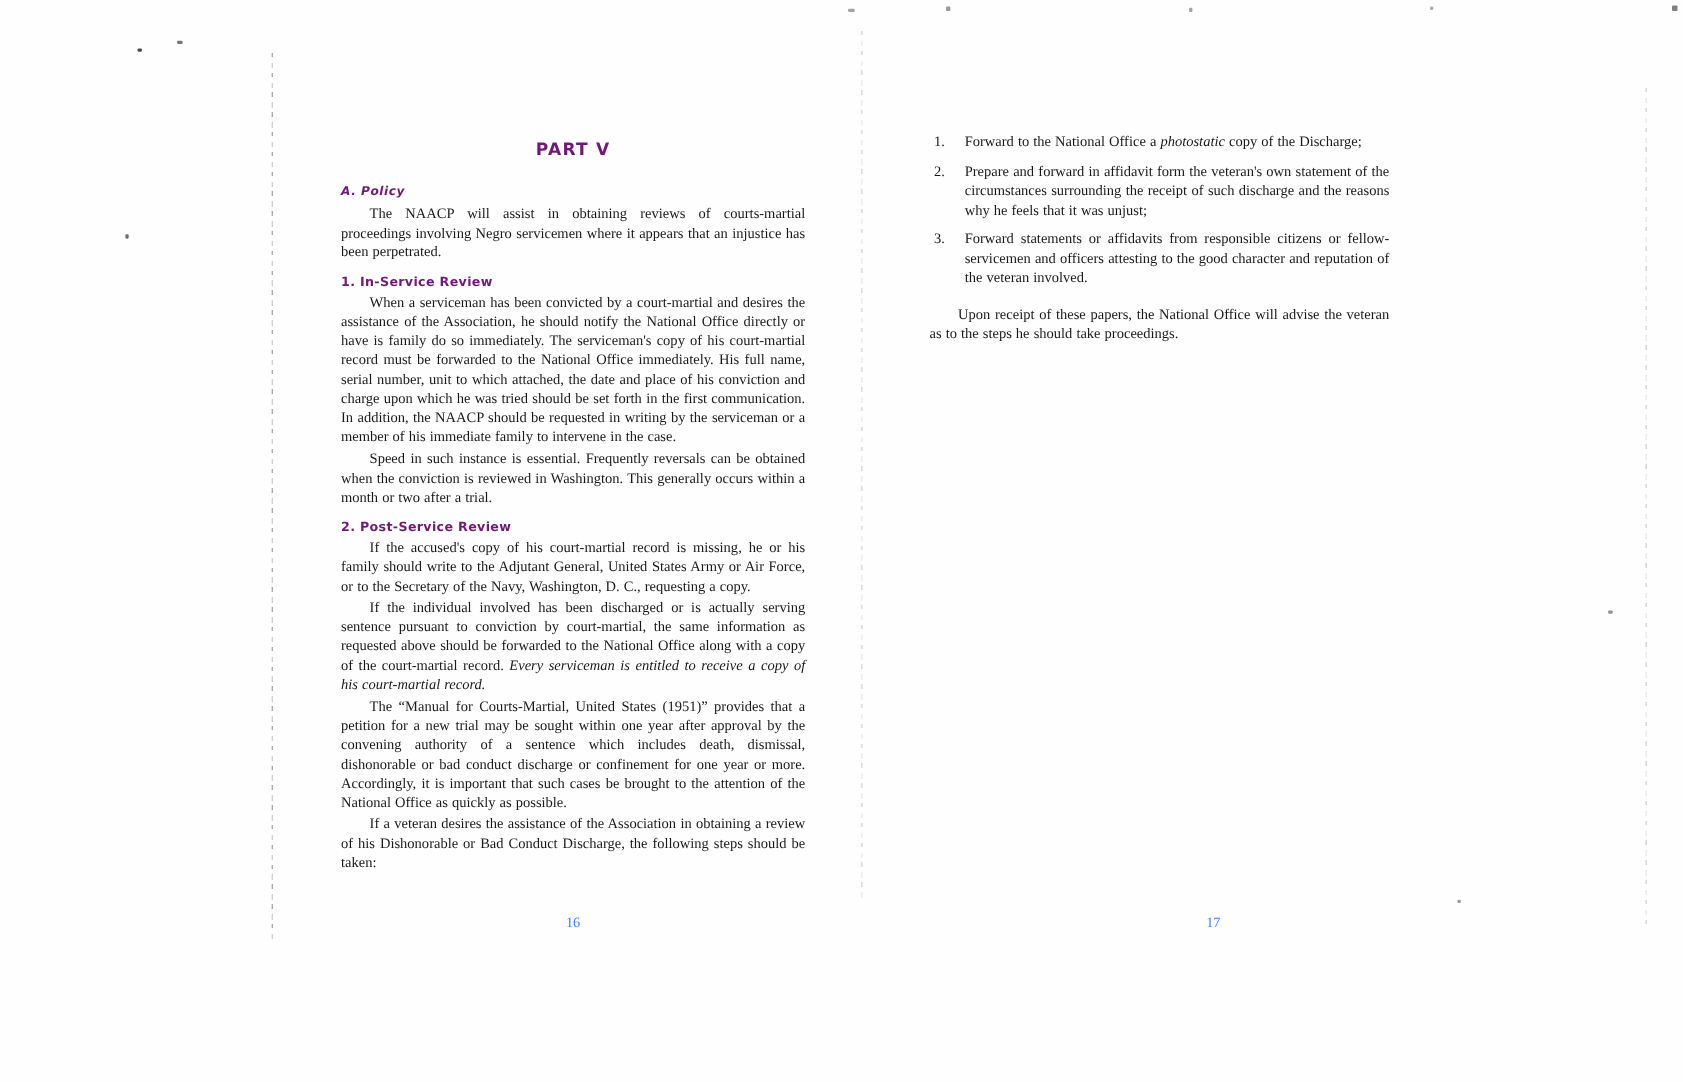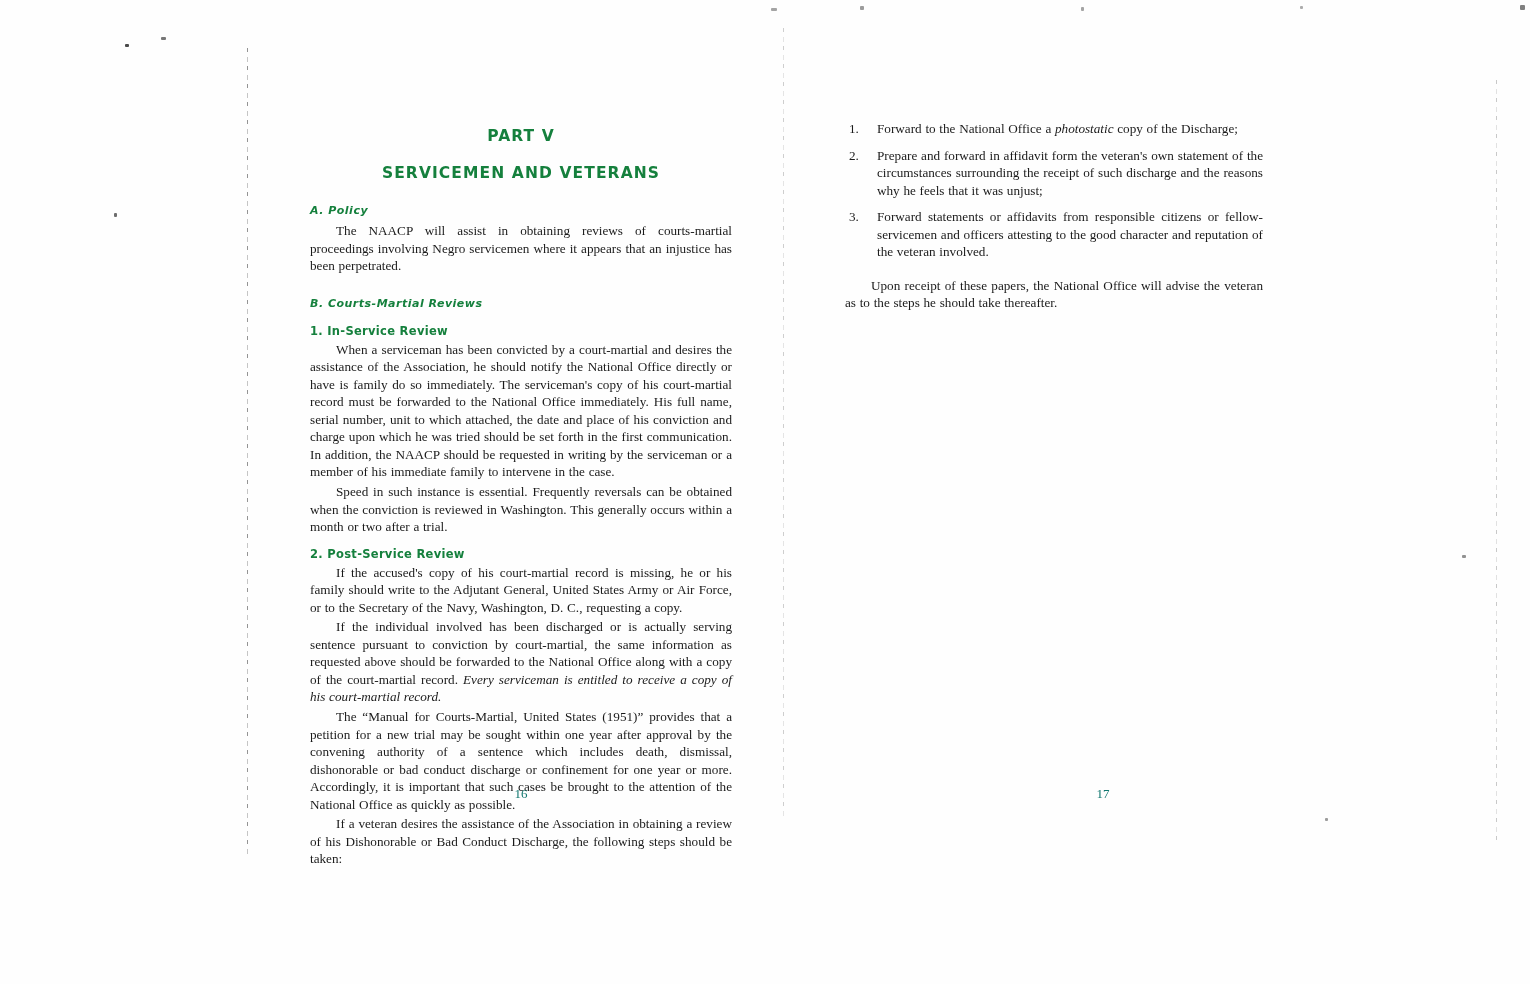--- a/index.html
+++ b/index.html
@@ -51,21 +51,21 @@
   .page-left  { left: 310px; width: 422px; }
   .page-right { left: 845px; width: 418px; }
 
   
   .h-part,
   .h-title,
   .h-section,
   .h-sub {
     font-family: "DejaVu Sans", sans-serif;
     font-weight: bold;
-    color: #15803d;
+    color: #701a75;
     margin: 0;
   }
   .h-part {
     text-align: center;
     font-size: 15.5px;
     letter-spacing: 1.1px;
     padding-top: 127px;
   }
   .h-title {
     text-align: center;
@@ -132,23 +132,24 @@
     text-indent: 26px;
     font-size: 13.2px;
     line-height: 17.55px;
     word-spacing: 0.4px;
   }
 
   
   .folio {
     position: absolute;
     font-size: 13px;
-    color: #0f766e;
+    color: #3b82f6;
     text-align: center;
     width: 60px;
+    margin-top: 45px;
   }
   .folio-left  { left: 491px; top: 786px; }
   .folio-right { left: 1073px; top: 786px; }
 </style>
 </head>
 <body>
 
 <div class="scan">
 
   <div class="edge-line edge-left"></div>
@@ -163,27 +164,25 @@
   <div class="speck" style="left:771px; top:8px; width:6px; height:3px; opacity:.5;"></div>
   <div class="speck" style="left:860px; top:6px; width:4px; height:4px; opacity:.55;"></div>
   <div class="speck" style="left:1081px; top:7px; width:3px; height:4px; opacity:.5;"></div>
   <div class="speck" style="left:1300px; top:6px; width:3px; height:3px; opacity:.45;"></div>
   <div class="speck" style="left:1520px; top:5px; width:5px; height:5px; opacity:.7;"></div>
 
   <div class="page page-left">
 
     <h1 class="h-part">PART V</h1>
 
-    <h1 class="h-title">SERVICEMEN AND VETERANS</h1>
 
     <h2 class="h-section">A.  Policy</h2>
 
     <p class="body">The NAACP will assist in obtaining reviews of courts-martial proceedings involving Negro servicemen where it appears that an injustice has been perpetrated.</p>
 
-    <h2 class="h-section">B.  Courts-Martial Reviews</h2>
 
     <h3 class="h-sub">1. In-Service Review</h3>
 
     <p class="body">When a serviceman has been convicted by a court-martial and desires the assistance of the Association, he should notify the National Office directly or have is family do so immediately. The serviceman's copy of his court-martial record must be forwarded to the National Office immediately. His full name, serial number, unit to which attached, the date and place of his conviction and charge upon which he was tried should be set forth in the first communication. In addition, the NAACP should be requested in writing by the serviceman or a member of his immediate family to intervene in the case.</p>
 
     <p class="body">Speed in such instance is essential. Frequently reversals can be obtained when the conviction is reviewed in Washington. This generally occurs within a month or two after a trial.</p>
 
     <h3 class="h-sub">2. Post-Service Review</h3>
 
     <p class="body">If the accused's copy of his court-martial record is missing, he or his family should write to the Adjutant General, United States Army or Air Force, or to the Secretary of the Navy, Washington, D. C., requesting a copy.</p>
@@ -205,18 +204,18 @@
         <span class="num">1.</span><span>Forward to the National Office a </span><em>photostatic</em><span> copy of the Discharge;</span>
       </li>
       <li>
         <span class="num">2.</span><span>Prepare and forward in affidavit form the veteran's own statement of the circumstances surrounding the receipt of such discharge and the reasons why he feels that it was unjust;</span>
       </li>
       <li>
         <span class="num">3.</span><span>Forward statements or affidavits from responsible citizens or fellow-servicemen and officers attesting to the good character and reputation of the veteran involved.</span>
       </li>
     </ol>
 
-    <p class="closing">Upon receipt of these papers, the National Office will advise the veteran as to the steps he should take thereafter.</p>
+    <p class="closing">Upon receipt of these papers, the National Office will advise the veteran as to the steps he should take proceedings.</p>
   </div>
 
   <div class="folio folio-right">17</div>
 
 </div>
 
 </body></html>

